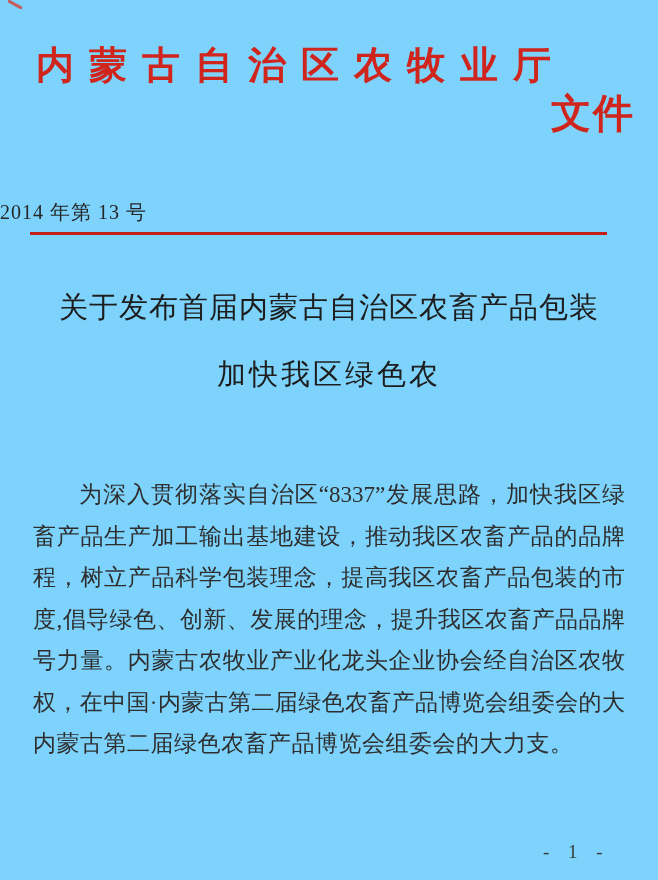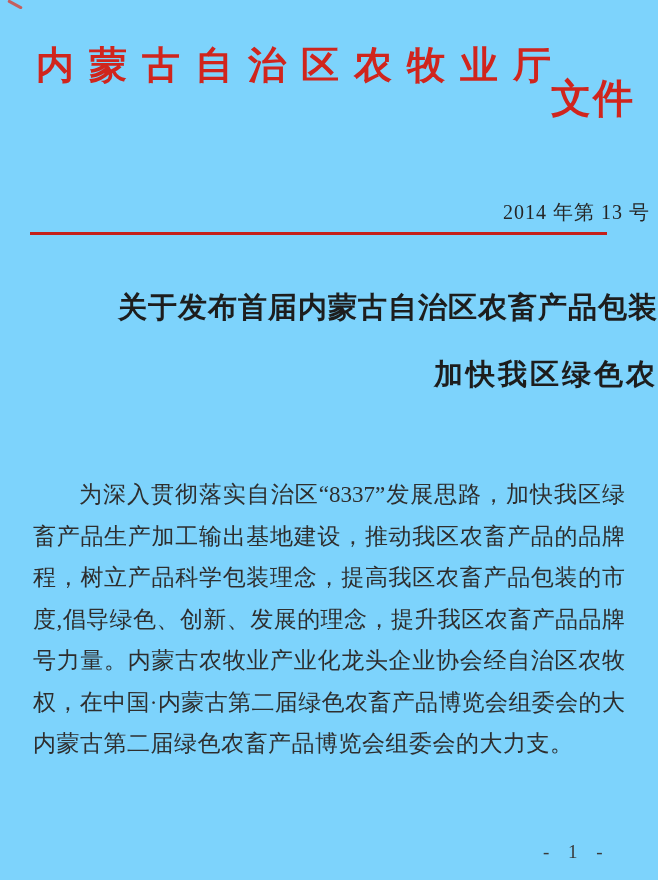--- a/index.html
+++ b/index.html
@@ -38,21 +38,21 @@
     top: 40px;
     font-size: 38px;
     font-weight: bold;
     letter-spacing: 15px;
     white-space: nowrap;
     color: #d0251d;
   }
   .doctype {
     position: absolute;
     left: 551px;
-    top: 71px;
+    top: 86px;
     font-size: 40px;
     font-weight: bold;
     letter-spacing: 2px;
     white-space: nowrap;
     color: #d0251d;
   }
   .issuer2 {
     position: absolute;
     left: 33px;
     top: 111px;
@@ -62,44 +62,44 @@
     white-space: nowrap;
     color: #d0251d;
   }
 
   
   .docnum {
     position: absolute;
     left: 0;
     right: 8px;
     top: 199px;
-    text-align: right;
+    text-align: left;
     font-size: 20px;
     letter-spacing: 1px;
     color: #262626;
   }
 
   
   .red-rule {
     position: absolute;
     left: 30px;
     top: 232px;
     width: 577px;
     height: 3px;
     background: #c4201a;
   }
 
   
   .title-line1, .title-line2 {
     position: absolute;
     left: 0;
     right: 0;
-    text-align: right;
+    text-align: center;
     font-size: 29px;
-    font-weight: bold;
+    font-weight: normal;
     color: #1d1d1d;
   }
   .title-line1 { top: 288px; letter-spacing: 1px; }
   .title-line2 { top: 355px; letter-spacing: 3px; }
 
   
   .body-block {
     position: absolute;
     left: 33px;
     top: 474px;

